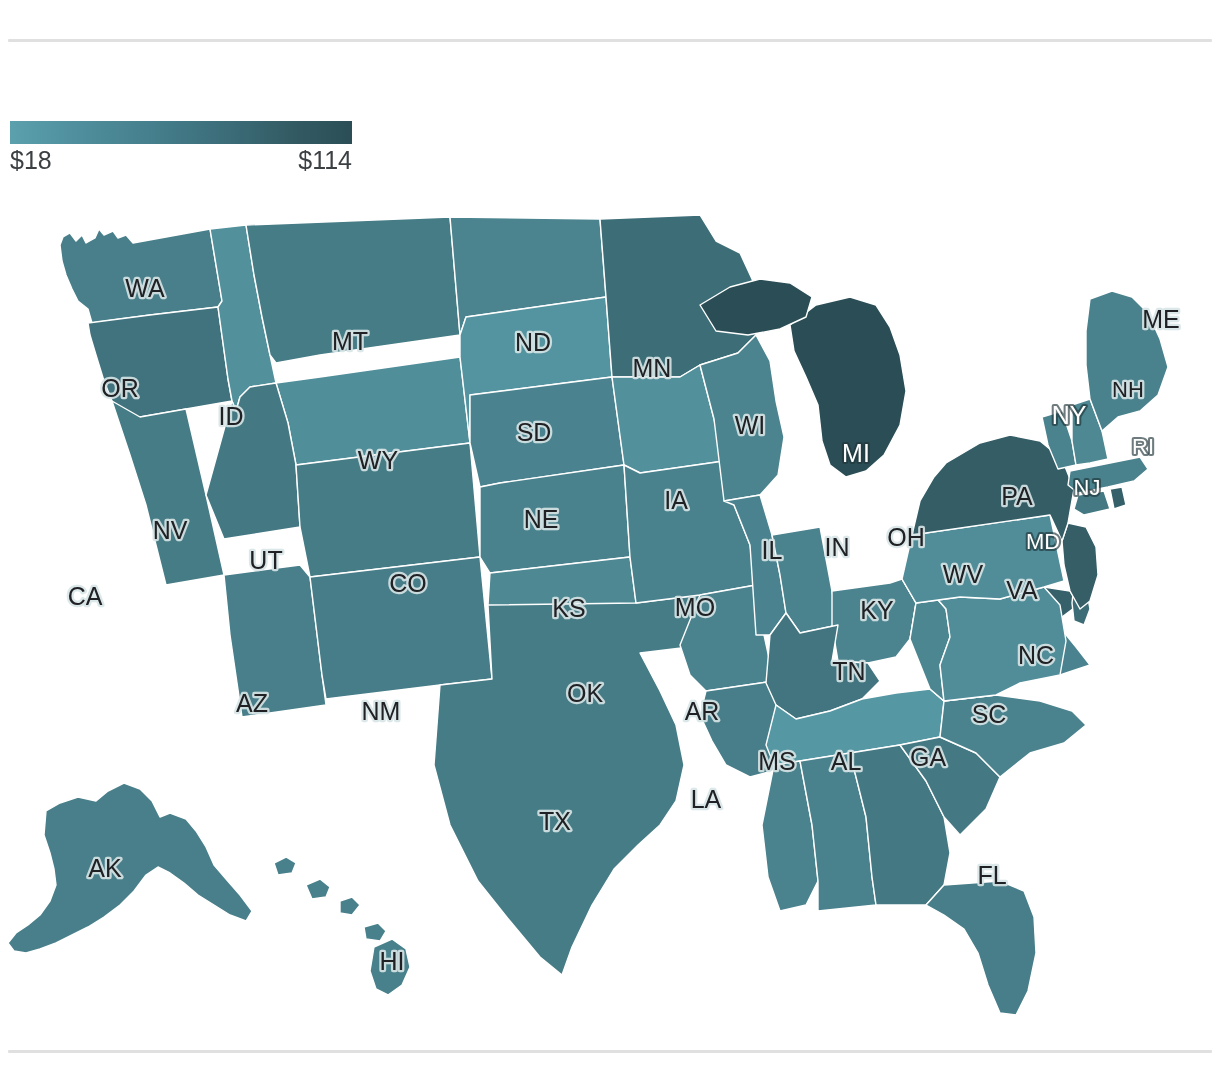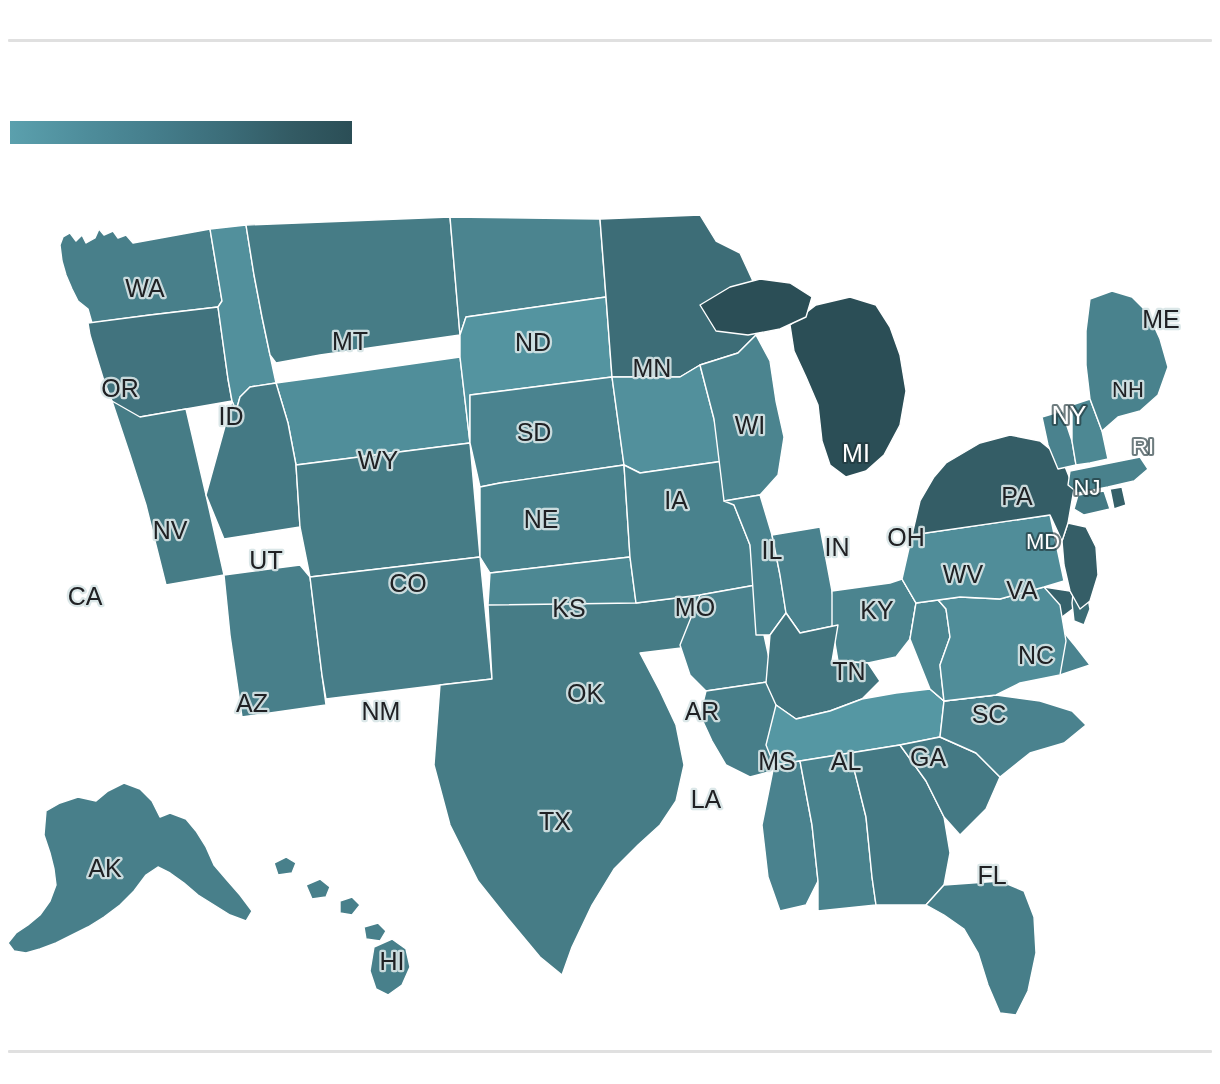--- a/index.html
+++ b/index.html
@@ -106,20 +106,24 @@
 </style>
 </head>
 <body>
 
 <div class="page">
 
   <div class="rule rule-top"></div>
 
   <div class="legend">
     <div class="legend-bar"></div>
+    <div class="legend-scale">
+      <span class="legend-min">$18</span>
+      <span class="legend-max">$114</span>
+    </div>
   </div>
 
   <div class="map-wrap">
     <svg class="usmap" viewBox="0 0 1220 810" xmlns="http://www.w3.org/2000/svg">
       <g id="state-shapes">
           <path d="M60,40 L63,32 L70,28 L76,36 L82,30 L86,38 L95,33 L99,24 L104,30 L113,26 L118,33 L126,30 L133,38 L210,24 L222,96 L218,102 L150,110 L120,114 L92,118 L88,104 L78,96 L72,84 L66,70 L62,56 Z" class="state-shape" fill="rgb(72,127,138)"></path>
           <path d="M88,118 L150,110 L218,102 L228,174 L232,196 L186,204 L140,212 L120,216 L112,196 L104,176 L96,150 L90,130 Z" class="state-shape" fill="rgb(65,115,126)"></path>
           <path d="M210,24 L246,20 L254,70 L262,112 L270,150 L276,178 L250,182 L240,192 L236,206 L232,196 L228,174 L218,102 L222,96 Z" class="state-shape" fill="rgb(82,144,156)"></path>
           <path d="M246,20 L450,12 L460,130 L320,150 L276,158 L270,150 L262,112 L254,70 Z" class="state-shape" fill="rgb(70,124,134)"></path>
           <path d="M276,178 L320,172 L460,152 L470,238 L296,260 L288,218 Z" class="state-shape" fill="rgb(80,142,154)"></path>

